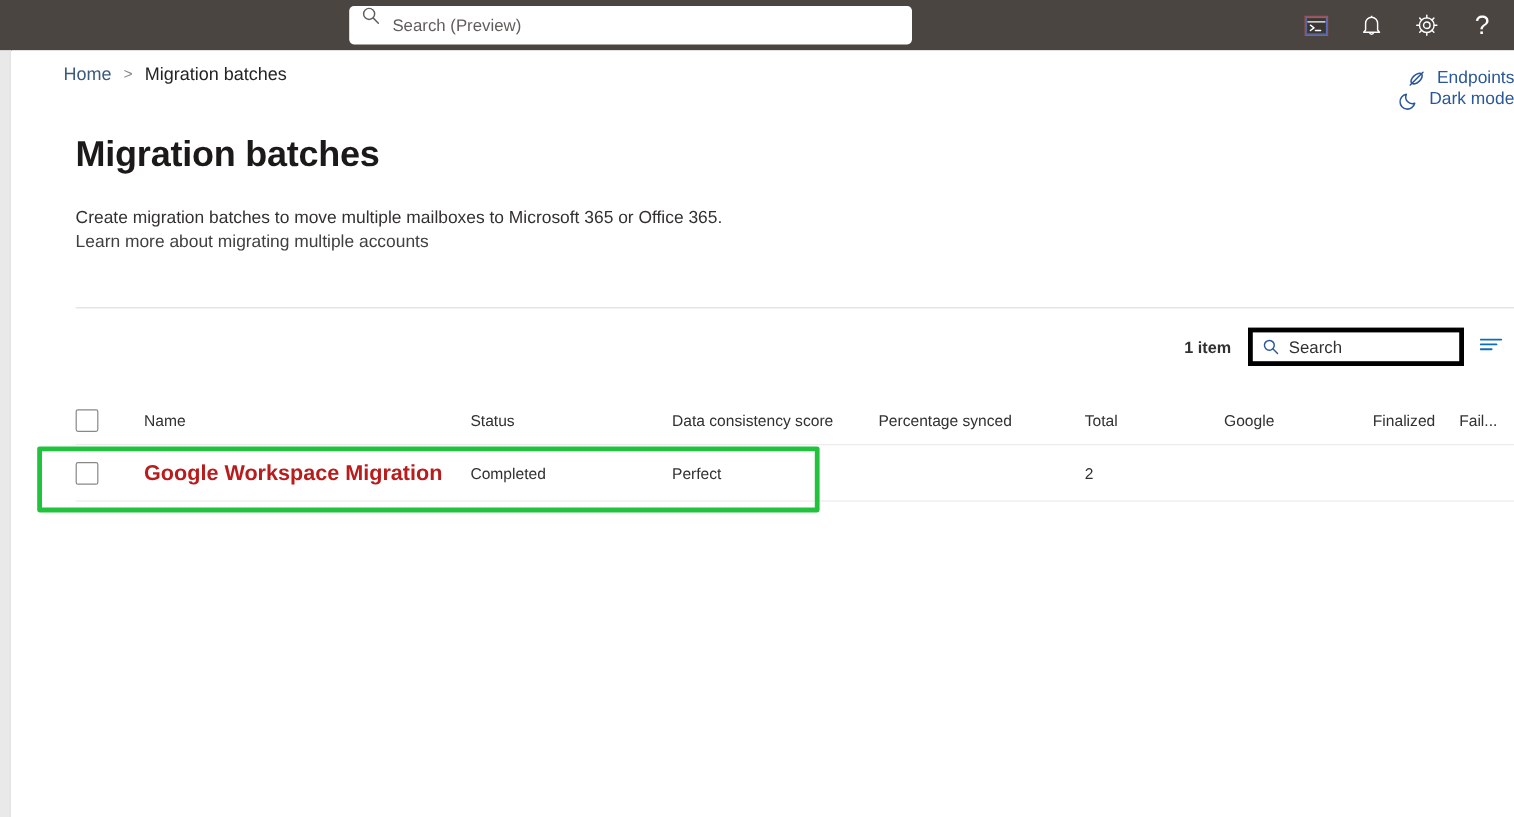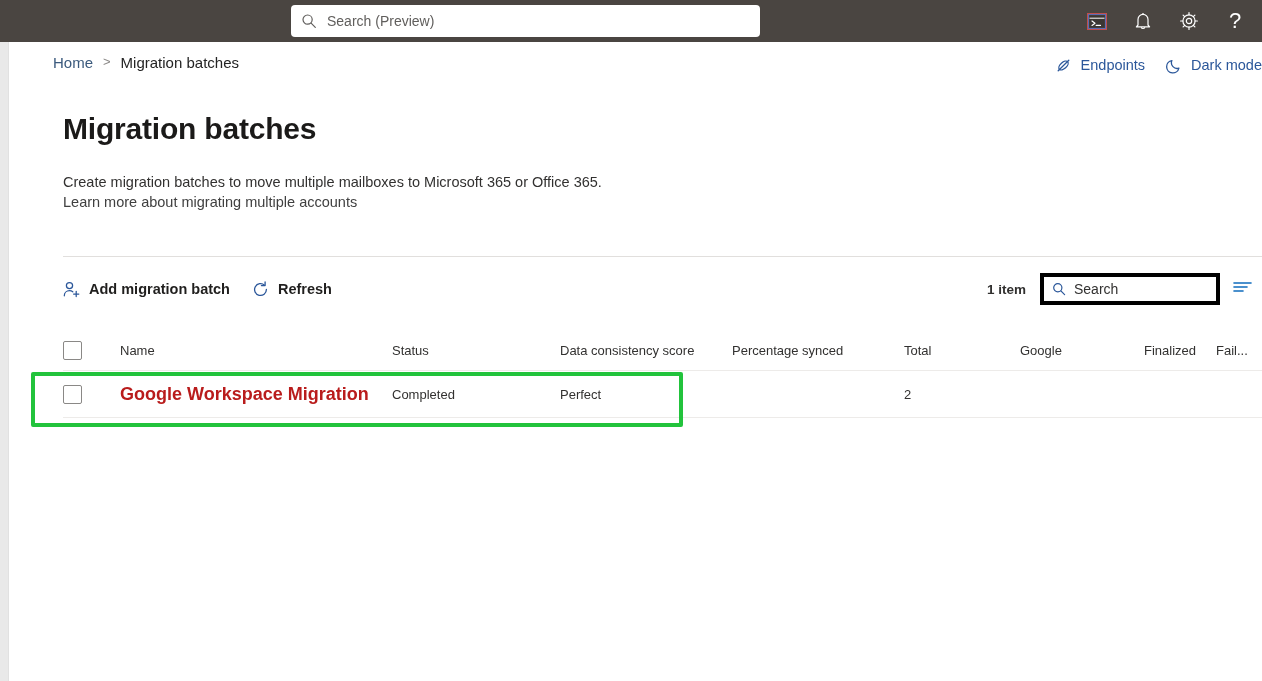--- a/index.html
+++ b/index.html
@@ -16,21 +16,21 @@
     position: absolute; top: 0; left: 0;
     width: 1262px; height: 42px;
     background: #4a4541;
     display: flex; align-items: center;
   }
   #suite-search {
     position: absolute; left: 291px; top: 5px;
     width: 469px; height: 32px;
     background: #ffffff;
     border-radius: 4px;
-    display: flex; align-items: center;
+    display: flex; align-items: flex-start;
     padding: 0 10px;
   }
   #suite-search .mag { width: 16px; height: 16px; flex: none; margin-right: 10px; }
   #suite-search .ph {
     font-size: 14px; color: #605e5c;
     font-family: "Liberation Sans", sans-serif;
     background: transparent; border: none; outline: none;
     width: 100%; height: 100%;
   }
   #suite-search .ph::placeholder { color: #605e5c; opacity: 1; }
@@ -76,21 +76,21 @@
     font-size: 15px;
   }
   #breadcrumb .crumb-link { color: #3b5a7d; cursor: pointer; }
   #breadcrumb .crumb-sep {
     color: #8a8886; margin: 0 10px; font-size: 13px;
   }
   #breadcrumb .crumb-current { color: #242424; }
 
   #page-actions {
     position: absolute; right: 0px; top: 14px;
-    display: flex; align-items: flex-end;
+    display: flex; align-items: flex-end; flex-direction: column;
   }
   .page-action {
     display: flex; align-items: center;
     color: #2b579a; font-size: 14.5px;
     margin-left: 20px; cursor: pointer;
   }
   .page-action .pa-ico {
     width: 18px; height: 18px; margin-right: 8px; flex: none;
     display: flex; align-items: center; justify-content: center;
   }
@@ -287,43 +287,20 @@
   </div>
 
   <div id="title">Migration batches</div>
   <div id="subtitle">Create migration batches to move multiple mailboxes to Microsoft 365 or Office 365.</div>
   <a id="learn-link">Learn more about migrating multiple accounts</a>
 
   <div id="divider"></div>
 
   <div id="commandbar">
 
-    <div id="cmd-left">
-      <div class="cmd-btn">
-        <span class="cmd-ico">
-          <svg width="18" height="17" viewBox="0 0 18 17" fill="none" stroke="#2b579a" stroke-width="1.25">
-            <circle cx="6.5" cy="4.6" r="3.1"></circle>
-            <path d="M1.3 14.8c0-2.9 2.3-5.1 5.2-5.1 1.3 0 2.4.4 3.3 1.1" stroke-linecap="round"></path>
-            <line x1="13.2" y1="10.4" x2="13.2" y2="15.6" stroke-linecap="round"></line>
-            <line x1="10.6" y1="13" x2="15.8" y2="13" stroke-linecap="round"></line>
-          </svg>
-        </span>
-        <span>Add migration batch</span>
-      </div>
-
-      <div class="cmd-btn">
-        <span class="cmd-ico">
-          <svg width="17" height="17" viewBox="0 0 17 17" fill="none" stroke="#2b579a" stroke-width="1.3">
-            <path d="M14.4 8.5a5.9 5.9 0 1 1-1.9-4.3" stroke-linecap="round"></path>
-            <polyline points="13.1,0.9 13.1,4.6 9.4,4.6" stroke-linecap="round" stroke-linejoin="round"></polyline>
-          </svg>
-        </span>
-        <span>Refresh</span>
-      </div>
-    </div>
 
     <div id="cmd-right">
       <span id="item-count">1 item</span>
 
       <div id="list-search">
         <span class="mag2">
           <svg viewBox="0 0 14 14" width="14" height="14" fill="none" stroke="#2b579a" stroke-width="1.2">
             <circle cx="5.8" cy="5.8" r="4.1"></circle>
             <line x1="8.9" y1="8.9" x2="12.6" y2="12.6" stroke-linecap="round"></line>
           </svg>

